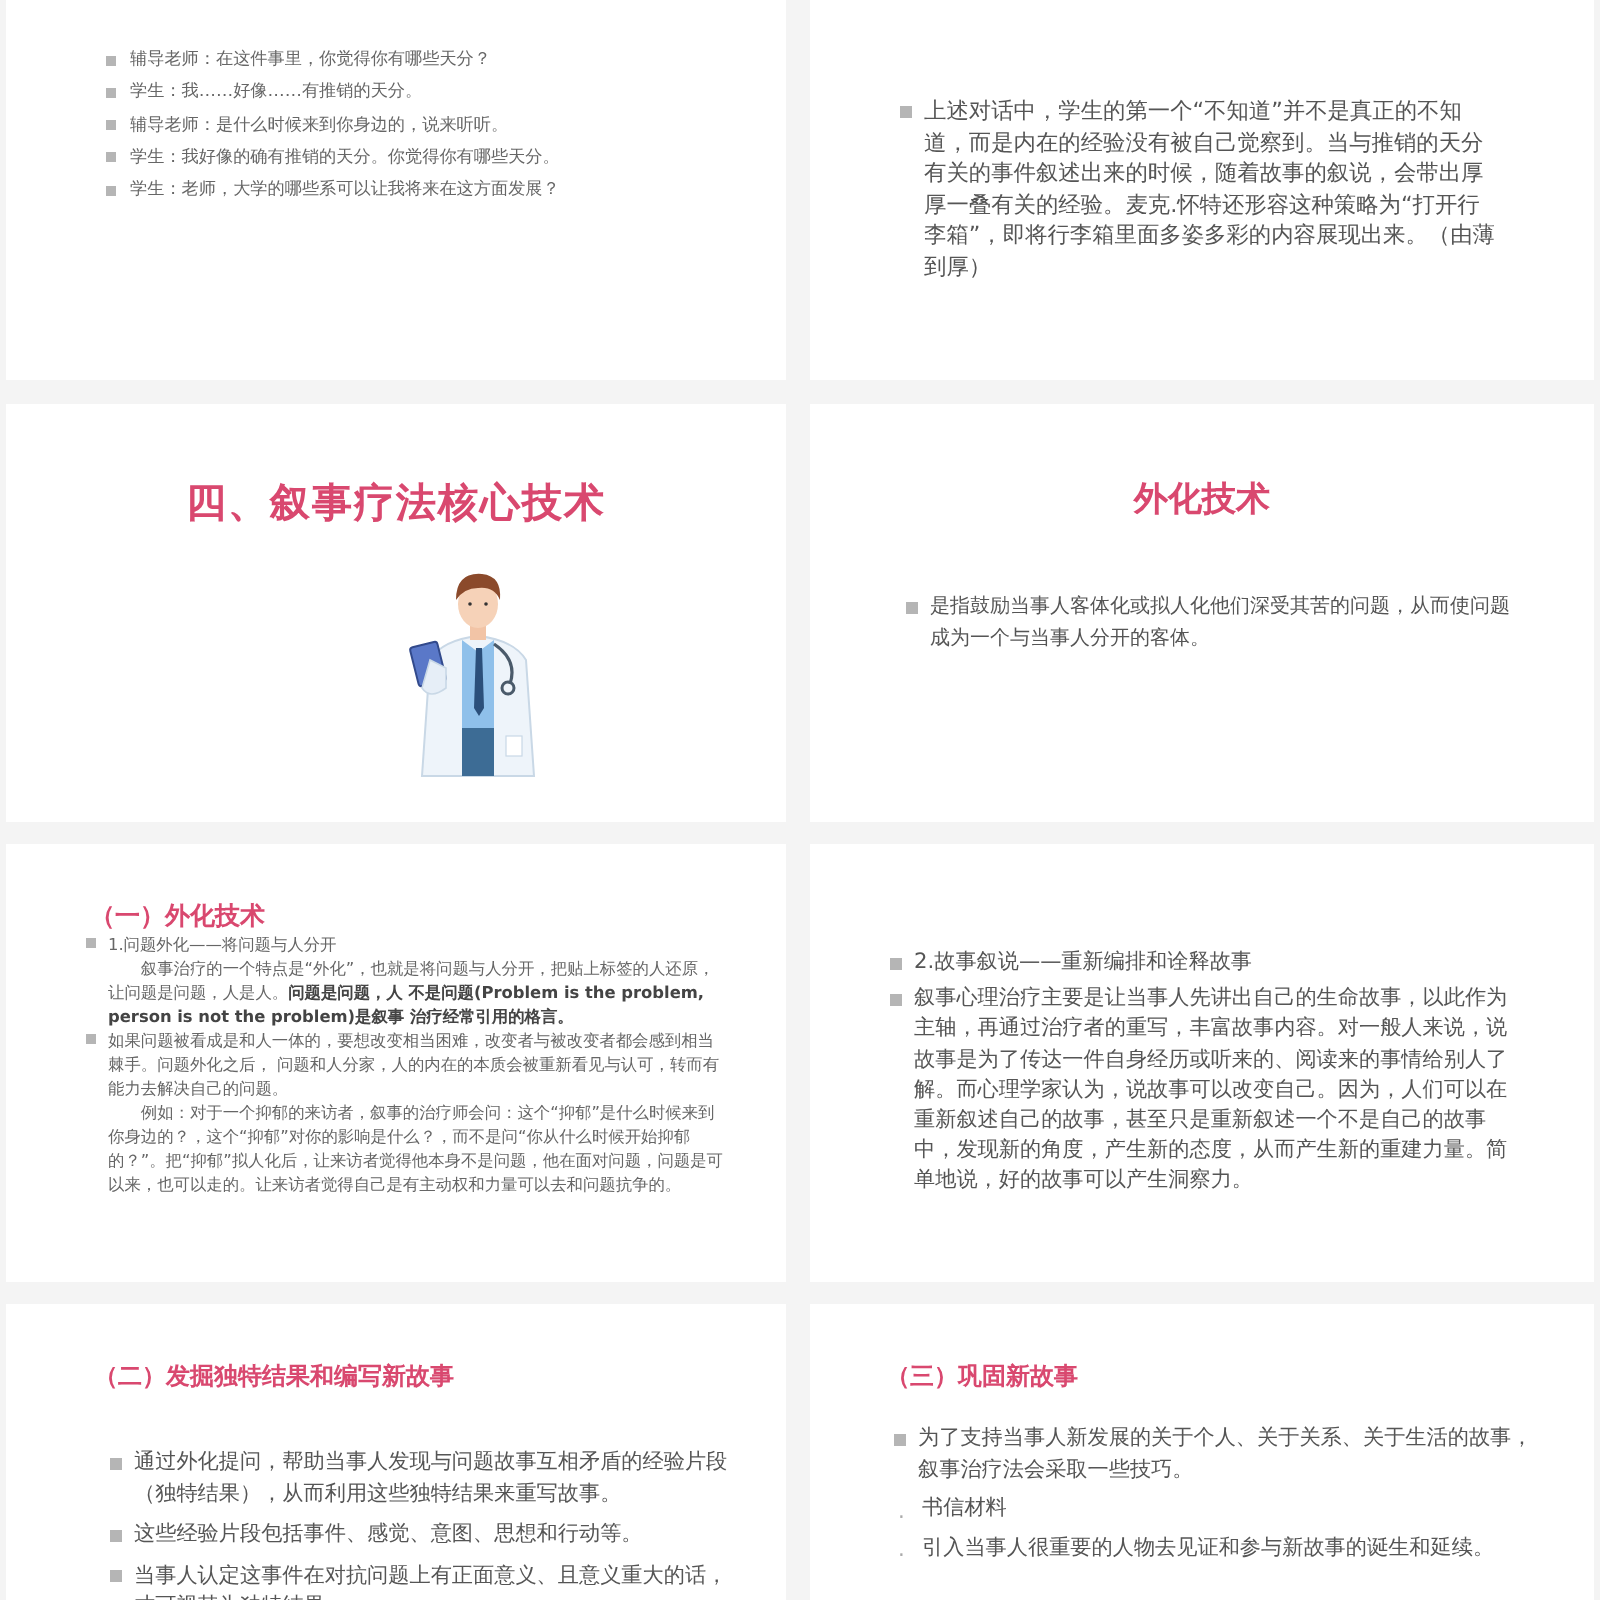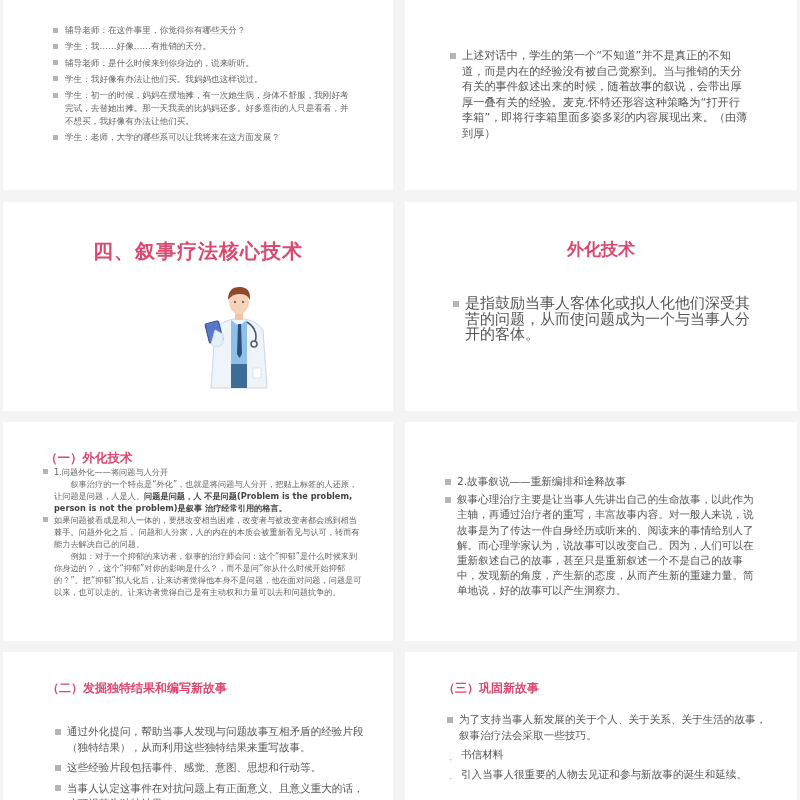--- a/index.html
+++ b/index.html
@@ -53,21 +53,21 @@
       color: #d9486f; font-weight: bold;
     }
     #s3 .title-center { top: 36px; font-size: 20px; letter-spacing: 1px; }
     #s3 .bl { position: absolute; left: 67px; top: 72px; font-size: 13.5px; line-height: 19px; color: #666; }
     #s3 .bl li { padding-left: 11px; }
     #s3 .bl li::before { top: 6px; width: 7px; height: 7px; }
     .doctor { position: absolute; left: 198px; top: 78px; width: 76px; height: 110px; }
 
     
     #s4 .title-center { top: 36px; font-size: 17px; }
-    #s4 .bl { position: absolute; left: 48px; top: 94px; width: 310px; font-size: 15px; line-height: 15.5px; color: #555; }
+    #s4 .bl { position: absolute; left: 48px; top: 94px; width: 310px; font-size: 10px; line-height: 15.5px; color: #555; }
     #s4 .bl li::before { top: 4.5px; }
 
     
     .sec-title { position: absolute; color: #d9486f; font-weight: bold; font-family: Liberation Mono, monospace; }
     #s5 .sec-title { left: 42px; top: 28px; font-size: 12.5px; }
     #s5 .body { position: absolute; left: 40px; top: 44px; width: 322px; font-size: 8.2px; line-height: 12px; color: #666; }
     #s5 .bl li { padding-left: 11px; }
     #s5 .bl li::before { top: 3px; width: 5px; height: 5px; }
     #s5 .para { display: block; }
     #s5 .indent { text-indent: 2em; display: block; }
@@ -92,22 +92,21 @@
     #s8 .dot li { margin-bottom: 4px; }
   </style>
 </head>
 <body>
 
 <div class="slide" id="s1">
   <ul class="bl">
     <li>辅导老师：在这件事里，你觉得你有哪些天分？</li>
     <li>学生：我……好像……有推销的天分。</li>
     <li>辅导老师：是什么时候来到你身边的，说来听听。</li>
-    <li>学生：我好像有办法让他们买。我妈妈也这样说过。</li>
-    <li>学生：初一的时候，妈妈在摆地摊，有一次她生病，身体不舒服，我刚好考完试，去替她出摊。那一天我卖的比妈妈还多。好多逛街的人只是看看，并不想买，我好像有办法让他们买。</li>
+    <li>学生：我好像的确有推销的天分。你觉得你有哪些天分。</li>
     <li>学生：老师，大学的哪些系可以让我将来在这方面发展？</li>
   </ul>
 </div>
 
 <div class="slide" id="s2">
   <ul class="bl">
     <li>上述对话中，学生的第一个“不知道”并不是真正的不知道，而是内在的经验没有被自己觉察到。当与推销的天分有关的事件叙述出来的时候，随着故事的叙说，会带出厚厚一叠有关的经验。麦克.怀特还形容这种策略为“打开行李箱”，即将行李箱里面多姿多彩的内容展现出来。（由薄到厚）</li>
   </ul>
 </div>
 

